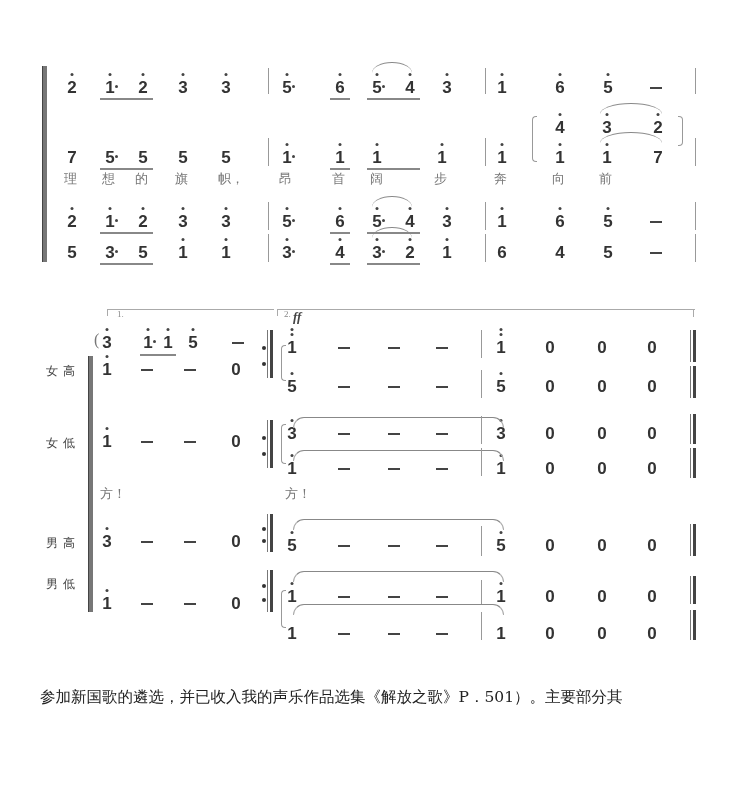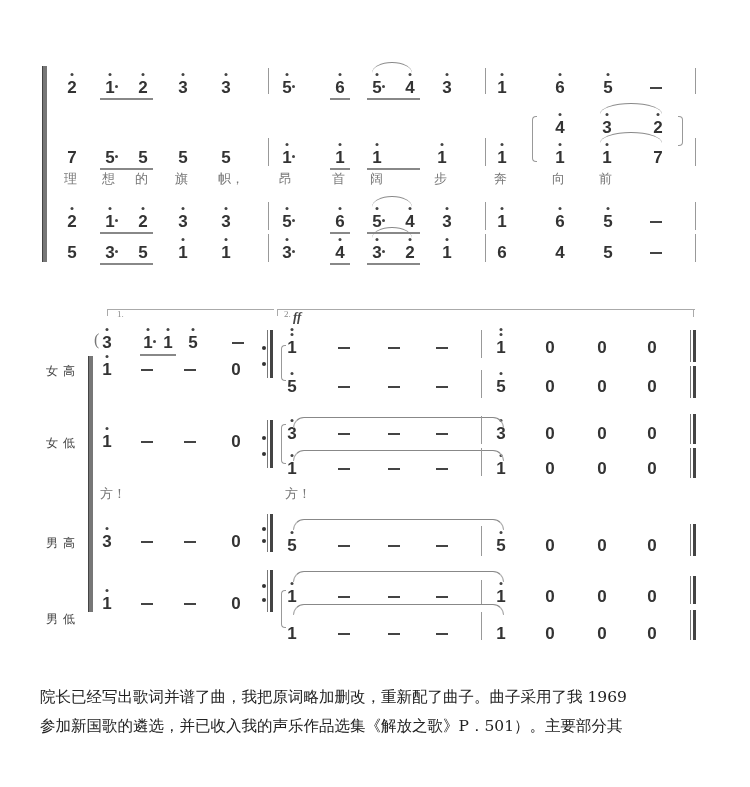--- a/index.html
+++ b/index.html
@@ -164,21 +164,21 @@
       <div class="part-label" style="left: 46px; top: 435px;">女低</div>
       <div class="n" style="left: 107px; top: 432px;">1<div class="dot-up"></div></div>
       <div class="dash" style="left: 147px; top: 441px;"></div>
       <div class="dash" style="left: 190px; top: 441px;"></div>
       <div class="n" style="left: 236px; top: 432px;">0</div>
       <div class="part-label" style="left: 46px; top: 535px;">男高</div>
       <div class="n" style="left: 107px; top: 532px;">3<div class="dot-up"></div></div>
       <div class="dash" style="left: 147px; top: 541px;"></div>
       <div class="dash" style="left: 190px; top: 541px;"></div>
       <div class="n" style="left: 236px; top: 532px;">0</div>
-      <div class="part-label" style="left: 46px; top: 611px;">男低</div>
+      <div class="part-label" style="left: 46px; top: 576px;">男低</div>
       <div class="n" style="left: 107px; top: 594px;">1<div class="dot-up"></div></div>
       <div class="dash" style="left: 147px; top: 603px;"></div>
       <div class="dash" style="left: 190px; top: 603px;"></div>
       <div class="n" style="left: 236px; top: 594px;">0</div>
       <div class="system-bracket" style="left: 88px; top: 356px; height: 256px;"></div>
       <div class="dbar" style="left: 267px; top: 330px; height: 48px;"></div>
       <div class="rep-dot" style="left: 262px; top: 345.84px;"></div>
       <div class="rep-dot" style="left: 262px; top: 361.68px;"></div>
       <div class="dbar" style="left: 267px; top: 420px; height: 48px;"></div>
       <div class="rep-dot" style="left: 262px; top: 435.84px;"></div>
@@ -266,15 +266,14 @@
       <div class="dbar" style="left: 690px; top: 448px; height: 30px;"></div>
       <div class="dbar" style="left: 690px; top: 524px; height: 32px;"></div>
       <div class="dbar" style="left: 690px; top: 576px; height: 28px;"></div>
       <div class="dbar" style="left: 690px; top: 610px; height: 30px;"></div>
       <div class="lyric" style="left: 108px; top: 485px;">方！</div>
       <div class="lyric" style="left: 293px; top: 485px;">方！</div>
     </div>
 </div>
 
 <div class="para">
-  <p>院长已经写出歌词并谱了曲，我把原词略加删改，重新配了曲子。曲子采用了我 1969</p>
   <p>参加新国歌的遴选，并已收入我的声乐作品选集《解放之歌》P．501）。主要部分其</p>
 </div>
 
 </body></html>

